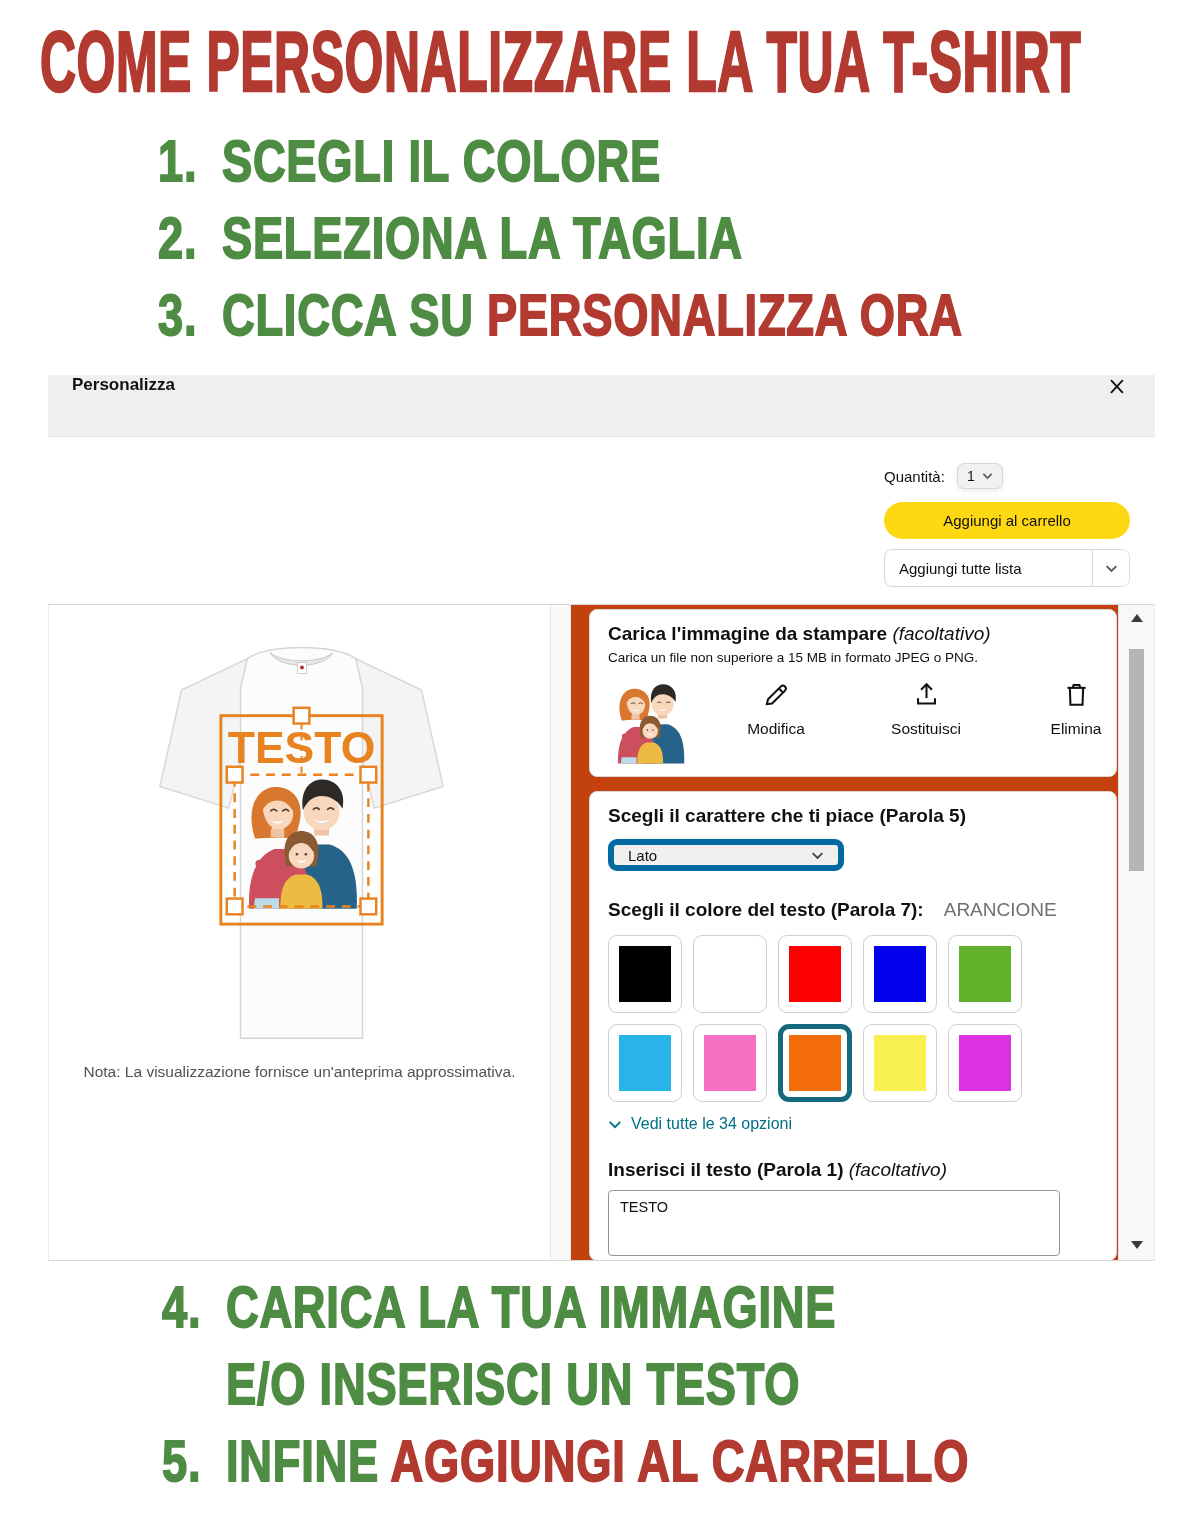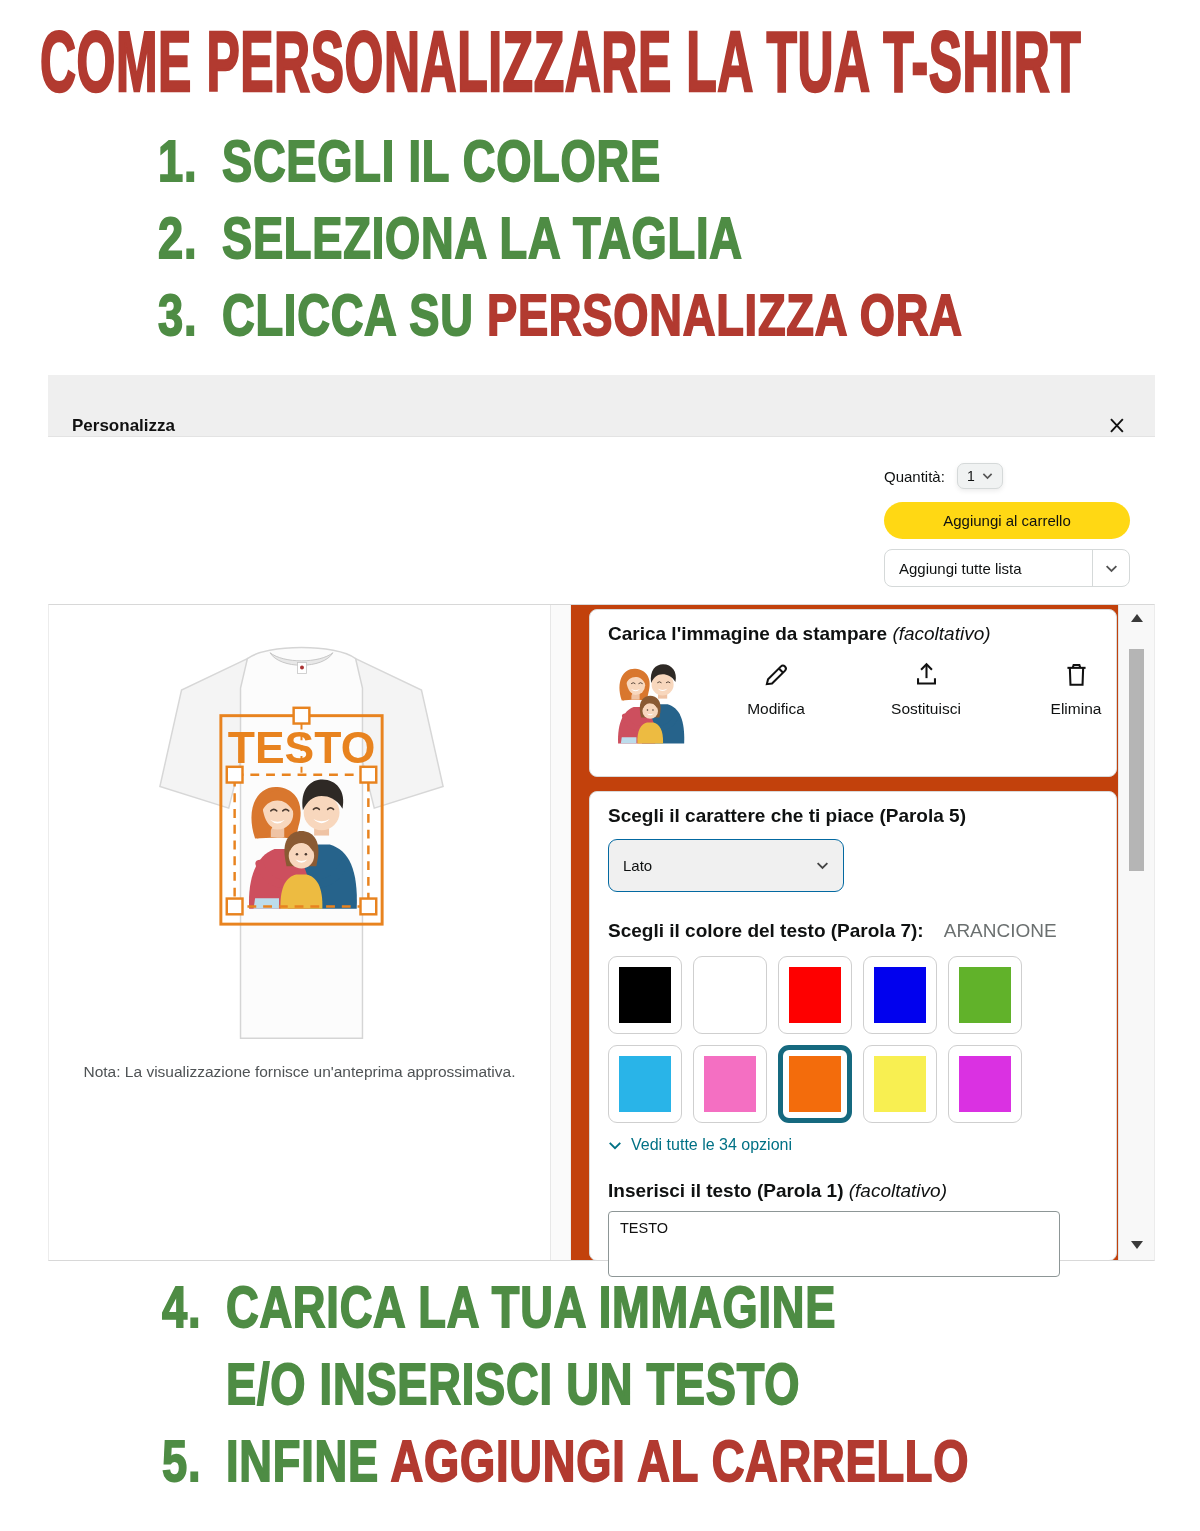--- a/index.html
+++ b/index.html
@@ -25,21 +25,21 @@
   .steps-top{left:158px;top:122px;}
   .steps-bottom{left:162px;top:1268px;}
   .step-line{height:77px;display:flex;align-items:center;font-size:58px;font-weight:700;}
   .step-line .cond{transform:scaleX(0.78);letter-spacing:1px;-webkit-text-stroke:1.8px currentColor;color:var(--green);}
   .step-num{display:inline-block;min-width:82px;color:var(--green);-webkit-text-stroke:1.8px var(--green);}
   .step-green{color:var(--green);-webkit-text-stroke:1.8px var(--green);}
   .step-red{color:var(--red);-webkit-text-stroke:1.8px var(--red);}
   
   .modal{position:absolute;left:48px;top:375px;width:1107px;background:#fff;}
   .modal-header{height:62px;background:#efefef;border-bottom:1px solid #e3e3e3;
-    display:flex;align-items:flex-end;justify-content:space-between;padding:0 28px 0 24px;}
+    display:flex;align-items:flex-start;justify-content:space-between;padding:0 28px 0 24px;}
   .modal-title{font-size:17px;font-weight:700;color:#111;}
   .close-btn{width:22px;height:22px;cursor:pointer;display:flex;align-items:center;justify-content:center;}
   .toolbar{position:relative;height:167px;background:#fff;}
   .buy-col{position:absolute;top:26px;right:25px;width:246px;}
   .qty-row{display:flex;align-items:center;gap:12px;margin-bottom:13px;}
   .qty-label{font-size:15px;color:#0f1111;}
   .qty-select{display:inline-flex;align-items:center;gap:7px;background:#f0f2f2;border:1px solid #d5d9d9;
     border-radius:7px;padding:4px 9px;font-size:14px;box-shadow:0 2px 5px rgba(15,17,17,.08);cursor:pointer;}
   .cart-btn{display:block;width:100%;height:37px;background:var(--cart-yellow);border:none;border-radius:19px;
     font-size:15px;font-family:inherit;color:#0f1111;cursor:pointer;margin-bottom:10px;}
@@ -61,21 +61,21 @@
   .card-title{font-size:19px;line-height:23px;color:#0f1111;}
   .bold{font-weight:700;}
   .italic{font-style:italic;font-weight:400;}
   .card-sub{font-size:13.5px;margin-top:5px;color:#111;}
   .upload-row{display:flex;margin-top:11px;align-items:flex-start;gap:8px;}
   .thumb{width:78px;height:88px;flex:none;}
   .upload-actions{display:flex;margin-left:22px;gap:30px;margin-top:4px;}
   .action{width:120px;text-align:center;cursor:pointer;}
   .action svg{width:29px;height:29px;}
   .action-label{font-size:15.5px;margin-top:7px;color:#0f1111;}
-  .font-select{margin-top:12px;width:236px;height:53px;background:#f0f0f0;border:1px solid #0369a1;border-radius:9px;
+  .font-select{margin-top:12px;width:236px;height:32px;background:#f0f0f0;border:6px solid #0369a1;border-radius:9px;
     display:flex;align-items:center;justify-content:space-between;padding:0 14px;font-size:15px;cursor:pointer;}
   .color-title{margin-top:27px;}
   .color-name{font-weight:400;color:#6b7070;margin-left:20px;}
   .swatches{display:grid;grid-template-columns:repeat(5,74px);grid-auto-rows:78px;gap:11px;margin-top:14px;}
   .swatch{border:1px solid #cfcfcf;border-radius:9px;background:#fff;display:flex;align-items:center;justify-content:center;
     padding:0;cursor:pointer;}
   .swatch.selected{border:5px solid var(--swatch-selected);border-radius:11px;}
   .swatch-inner{width:52px;height:56px;display:block;}
   .see-all{margin-top:13px;display:flex;align-items:center;gap:9px;color:var(--teal-link);font-size:16px;cursor:pointer;}
   .text-title{margin-top:25px;}
@@ -216,20 +216,21 @@
     </div>
 
     <div class="gutter"></div>
 
     <div class="panel">
       <div class="card card1">
         <div class="card-title">
           <span class="bold">Carica l'immagine da stampare</span>
           <span class="italic">(facoltativo)</span>
         </div>
+        <div class="card-sub">Carica un file non superiore a 15 MB in formato JPEG o PNG.</div>
         <div class="upload-row">
           <svg class="thumb" viewBox="0 0 170 190">
             <rect x="0" y="0" width="170" height="190" fill="#ffffff"></rect>
             <use href="#family-art"></use>
           </svg>
           <div class="upload-actions">
             <div class="action">
               <svg viewBox="0 0 24 24" fill="none">
                   <path d="M4 20 L5 16 L15.5 5.5 C16.6 4.4 18 4.4 19 5.4 C20 6.4 20 7.9 18.9 9 L8.3 19.5 L4 20 Z M14 7 L17.5 10.5" stroke="#111" stroke-width="1.7"></path>
                 </svg>

